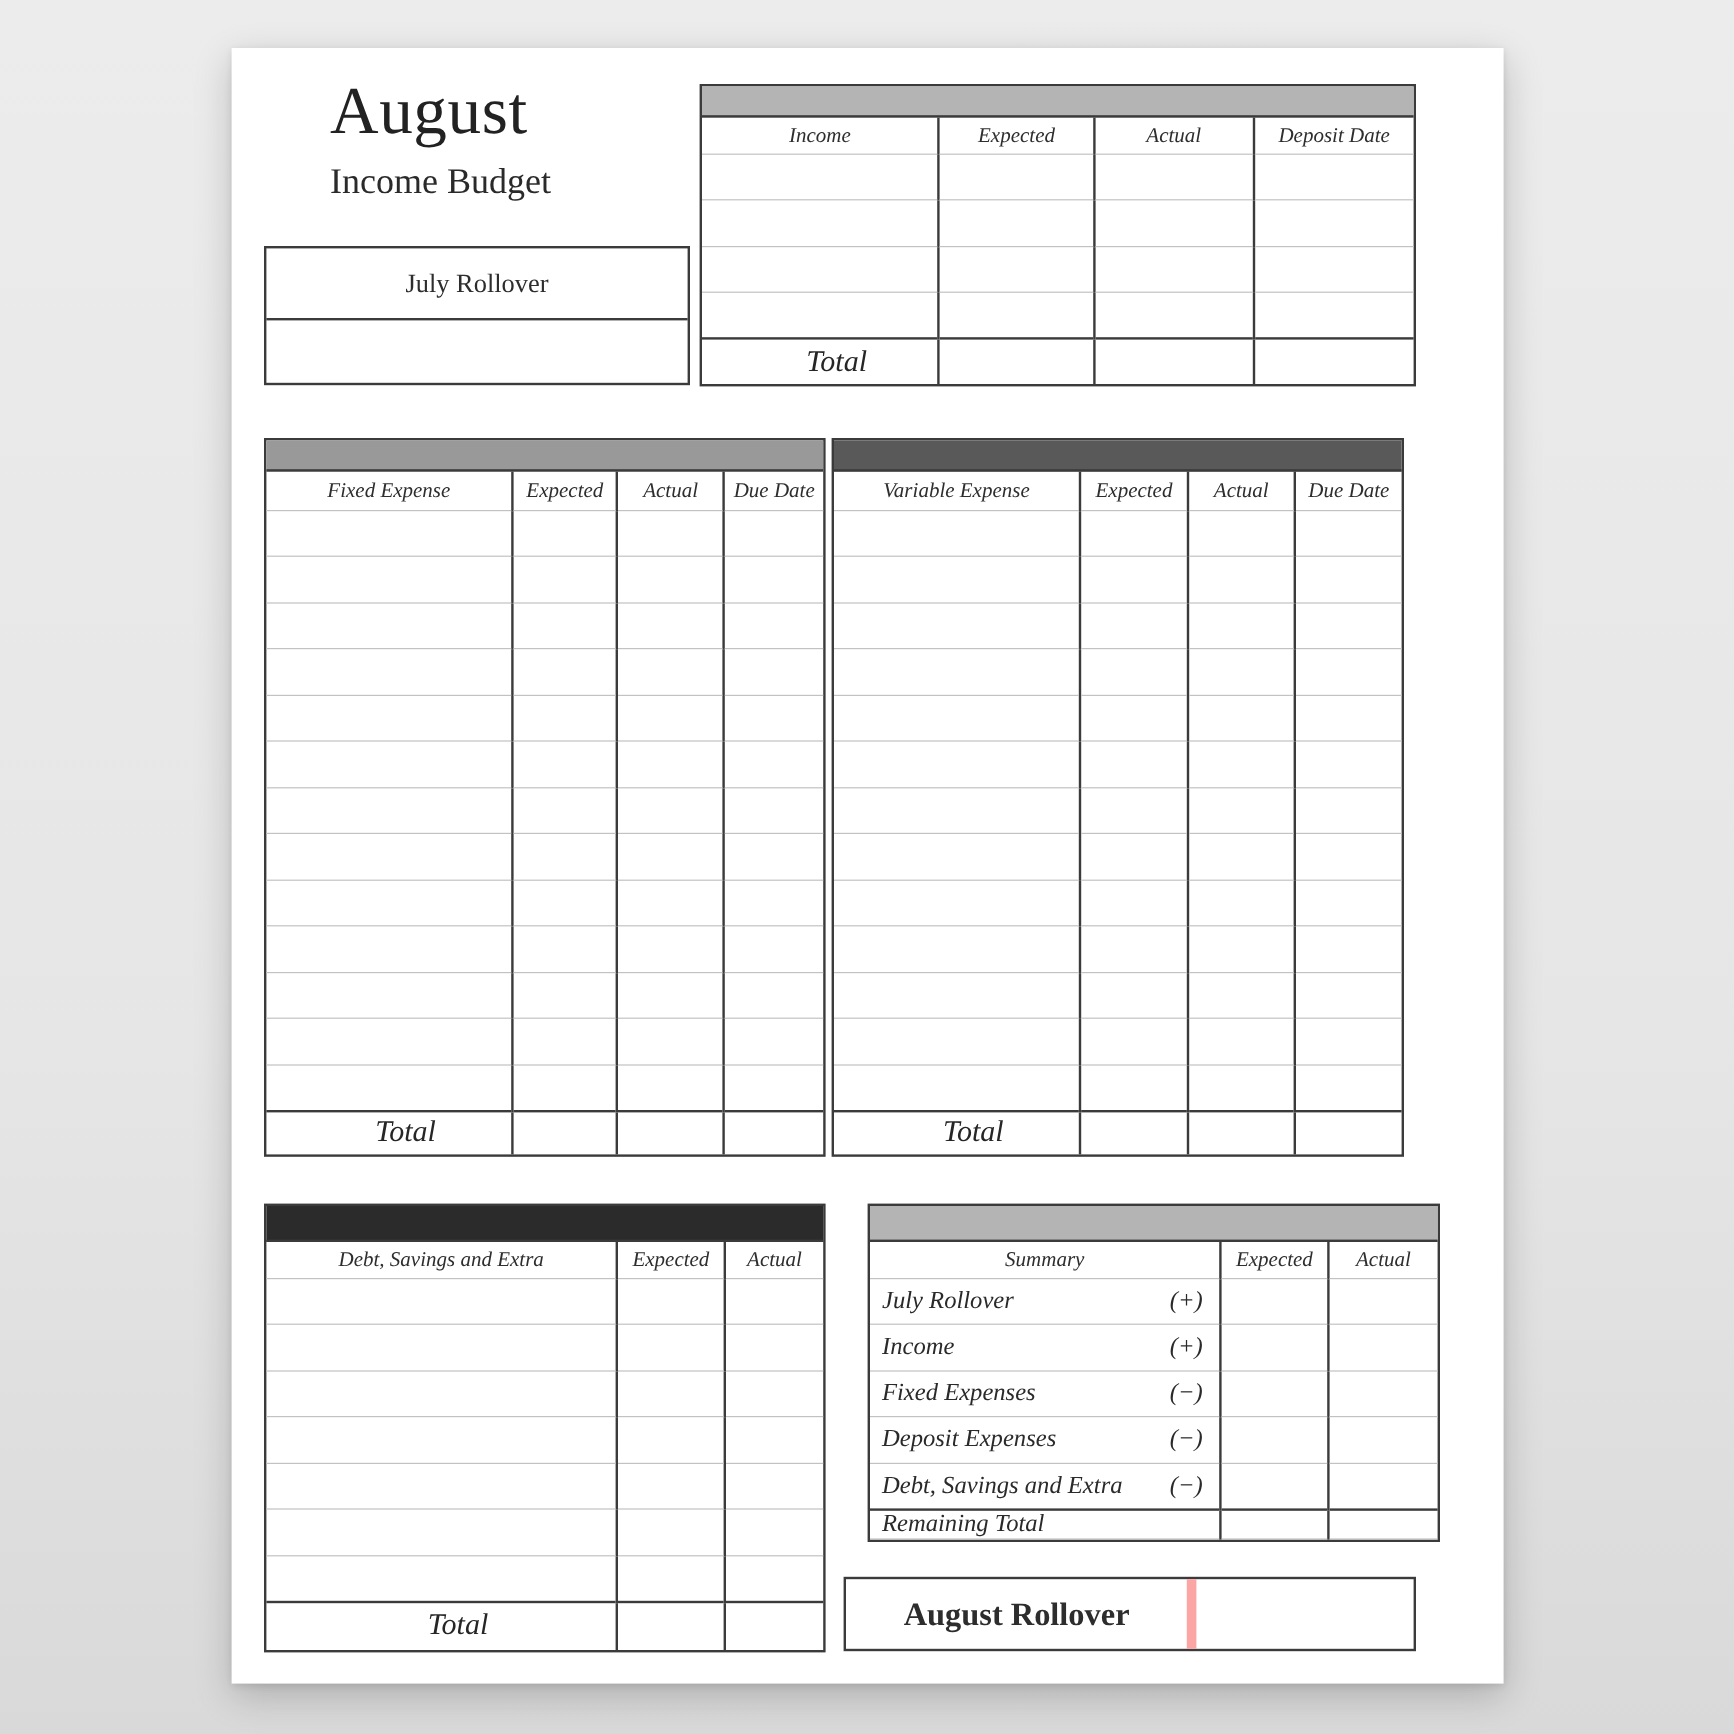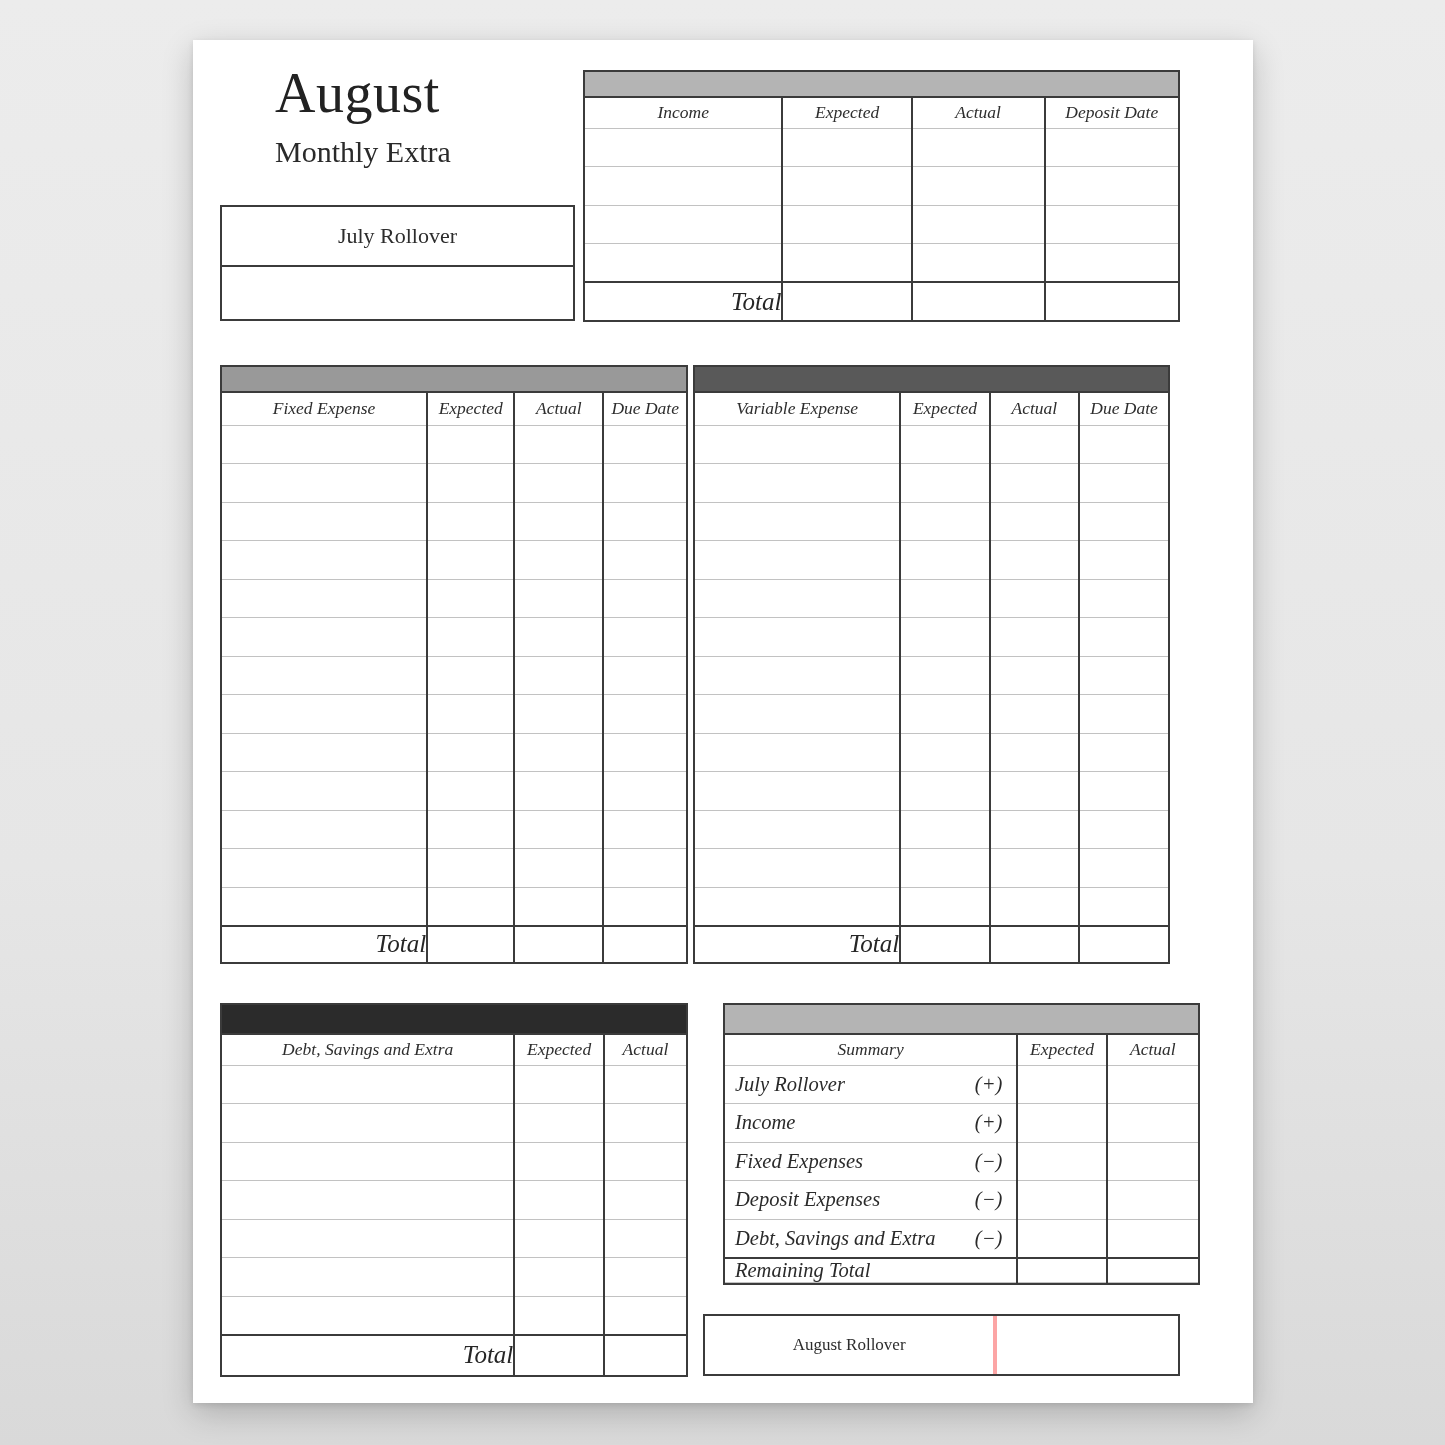--- a/index.html
+++ b/index.html
@@ -24,41 +24,41 @@
   
   .rollover-box { position:absolute; border:2px solid #3b3b3b; background:#fff; }
   .july-box { left:27px; top:165px; width:355px; height:116px; display:flex; flex-direction:column; }
   .july-box .ro-label {
     height:60px; border-bottom:2px solid #3b3b3b;
     display:flex; align-items:center; justify-content:center; font-size:22px;
   }
   .july-box .ro-value { flex:1; }
   .august-box { left:510px; top:1274px; width:477px; height:62px; display:flex; }
   .august-box .ro-label {
-    width:61.8%; border-right:4px solid #fca5a5;
-    display:flex; align-items:center; justify-content:center; font-size:17px;
+    width:61.8%; border-right:8px solid #fca5a5;
+    display:flex; align-items:center; justify-content:center; font-size:27px;font-weight:bold;
   }
   .august-box .ro-value { flex:1; }
 
   
   .table-card { position:absolute; border:2px solid #3b3b3b; background:#fff;font-style:italic; }
   .table-card .bar { width:100%; border-bottom:2px solid #3b3b3b; }
   .t-top .bar { height:26px; }
   .t-bot .bar { height:30px; }
 
   table.budget-table { width:100%; border-collapse:collapse; table-layout:fixed; }
   .budget-table th, .budget-table td { border-left:2px solid #3b3b3b; vertical-align:middle; }
   .budget-table th:first-child, .budget-table td:first-child { border-left:none; }
   .budget-table thead th {
     font-weight:400; font-size:17.5px; text-align:center;
     border-bottom:1px solid #c2c2c2; color:#2e2e2e;
   }
   .budget-table tbody td { border-bottom:1px solid #c2c2c2; }
   .budget-table tfoot td { border-top:2px solid #3b3b3b; }
-  .total-cell { font-size:25px; text-align:right; color:#262626;padding-left:28px; }
+  .total-cell { font-size:25px; text-align:center; color:#262626;padding-left:28px; }
 
   .card-income thead tr { height:30px; }
   .card-income tbody tr { height:38.5px; }
   .card-income tfoot tr { height:38px; }
 
   .card-expense thead tr { height:32px; }
   .card-expense tbody tr { height:38.5px; }
   .card-expense tfoot tr { height:36px; }
 
   .card-debt thead tr { height:30px; }
@@ -81,21 +81,21 @@
   .pos-debt     { left:27px;  top:963px; width:468px; }
   .pos-summary  { left:530px; top:963px; width:477px; }
 </style>
 </head>
 <body>
 
 <div class="page">
 
   <div class="title-block">
     <div class="title">August</div>
-    <div class="subtitle">Monthly Extra</div>
+    <div class="subtitle">Income Budget</div>
   </div>
 
   <div class="rollover-box july-box">
     <div class="ro-label">July Rollover</div>
     <div class="ro-value"></div>
   </div>
 
   <div class="table-card t-top pos-income card-income">
     <div class="bar" style="background: rgb(180, 180, 180);"></div>
     <table class="budget-table">

